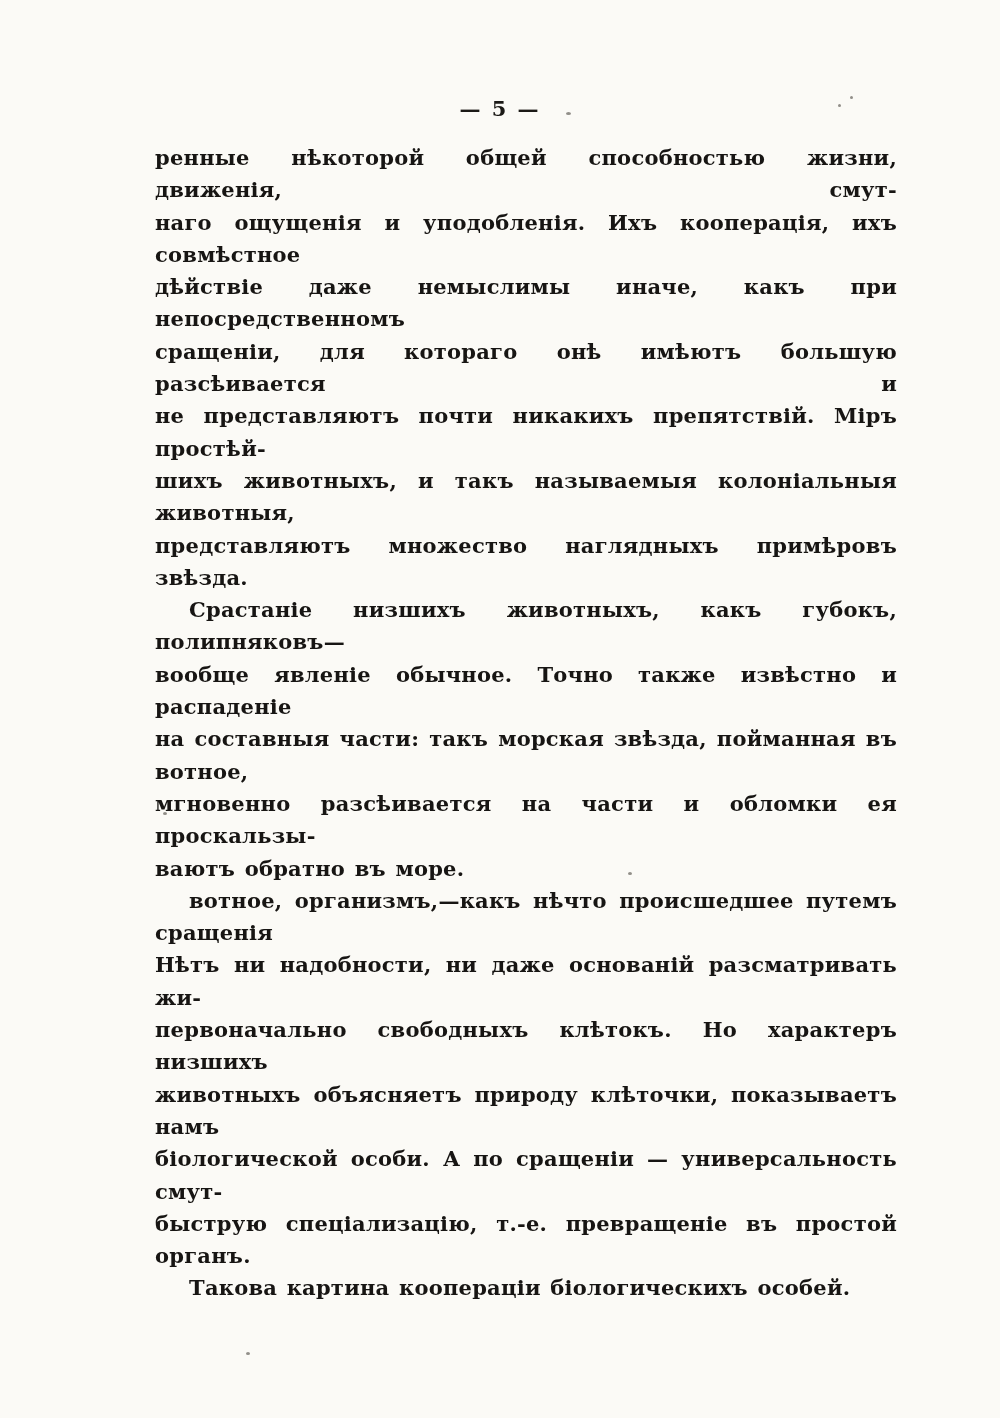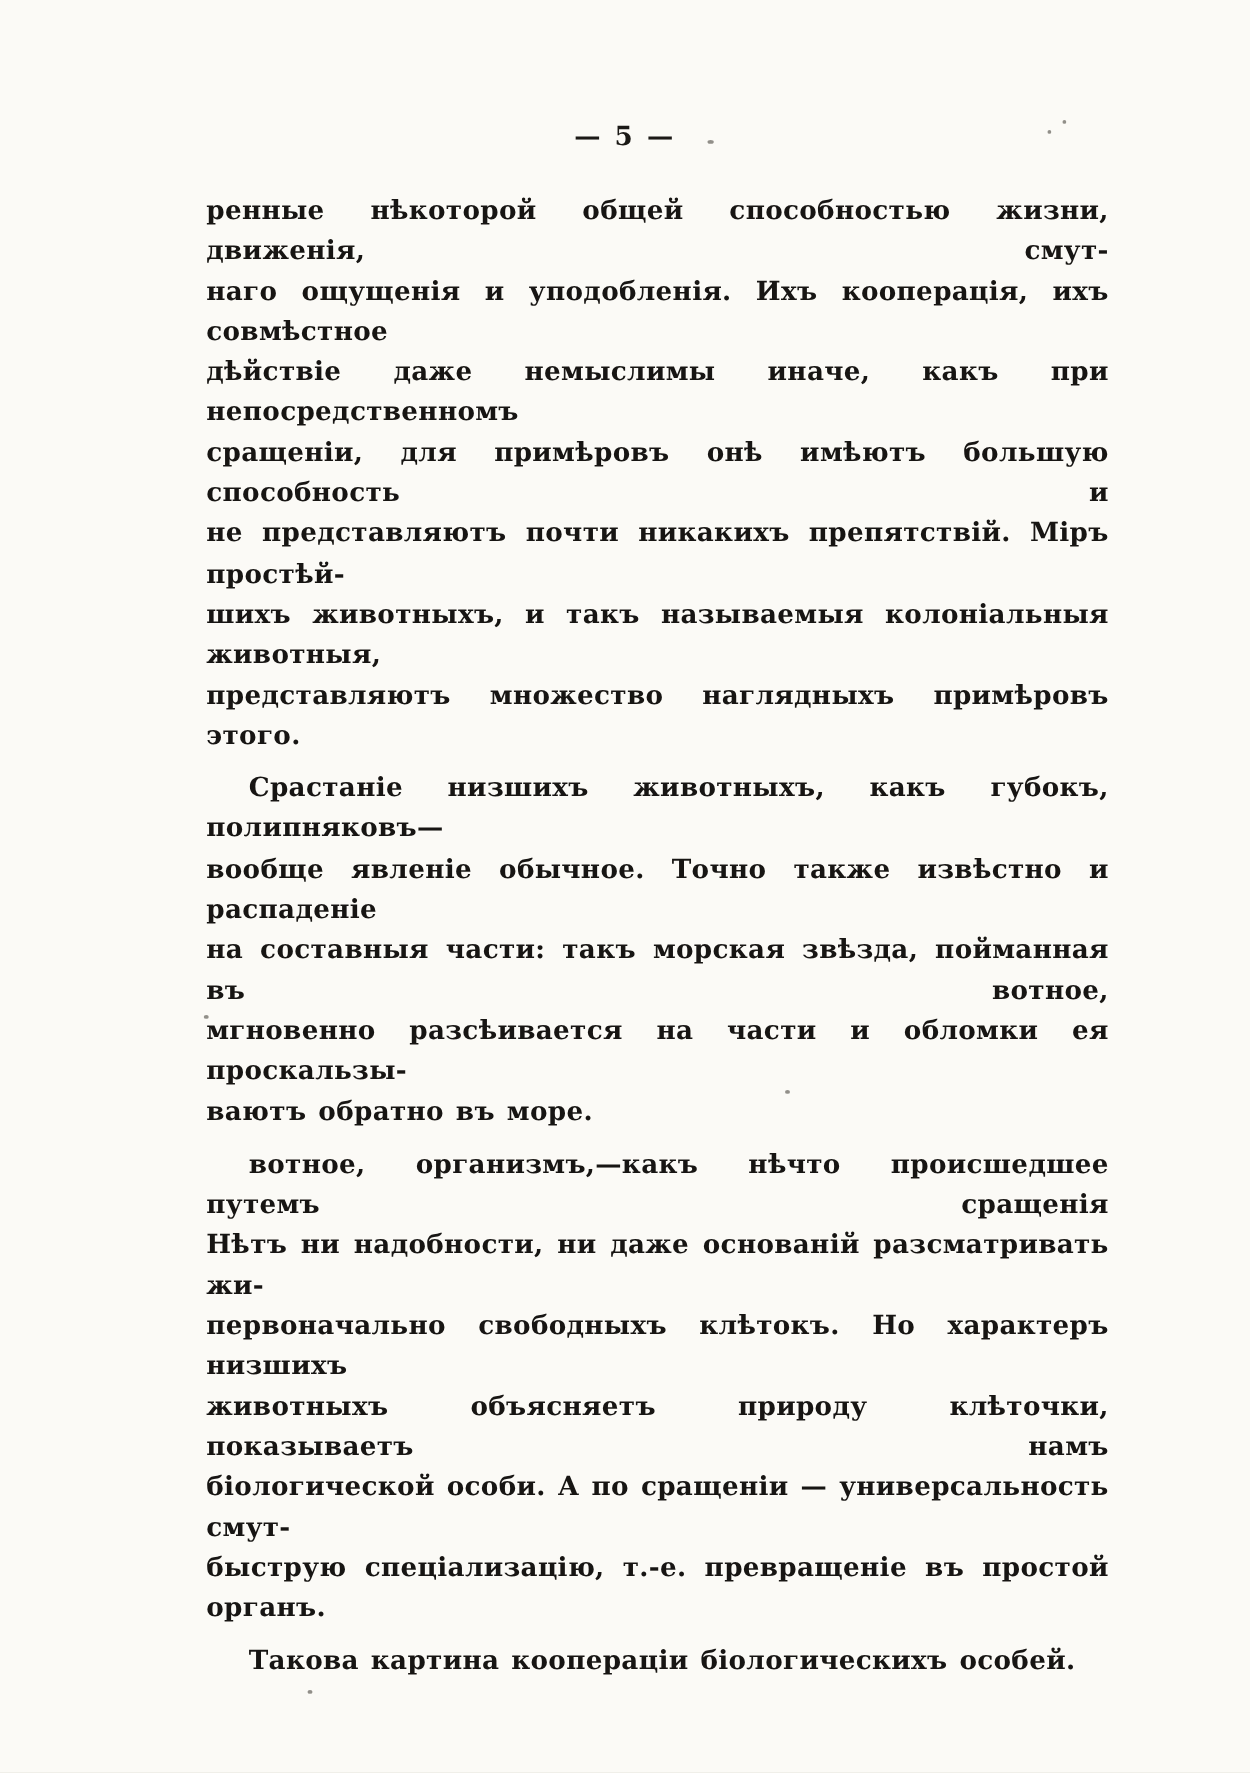--- a/index.html
+++ b/index.html
@@ -33,21 +33,21 @@
     left: 155px;
     top: 142px;
     width: 742px;
     font-size: 21px;
     font-weight: 700;
     line-height: 32.3px;
     letter-spacing: 0.25px;
     word-spacing: 2px;
     color: #171513;
   }
-  .para { margin: 10px; }
+  .para { margin: 0; }
   .line {
     text-align: justify;
     text-align-last: justify;
     white-space: normal;
   }
   .line.last {
     text-align-last: left;
   }
   .para.indent .line:first-child {
     text-indent: 34px;
@@ -69,24 +69,24 @@
 <body>
 
 <div class="page">
   <div class="page-number">— 5 —</div>
 
   <div class="text-block">
       <div class="para">
         <div class="line">ренные нѣкоторой общей способностью жизни, движенія, смут-</div>
         <div class="line">наго ощущенія и уподобленія. Ихъ кооперація, ихъ совмѣстное</div>
         <div class="line">дѣйствіе даже немыслимы иначе, какъ при непосредственномъ</div>
-        <div class="line">сращеніи, для примѣровъ онѣ имѣютъ большую способность и</div>
+        <div class="line">сращеніи, для котораго онѣ имѣютъ большую разсѣивается и</div>
         <div class="line">не представляютъ почти никакихъ препятствій. Міръ простѣй-</div>
         <div class="line">шихъ животныхъ, и такъ называемыя колоніальныя животныя,</div>
-        <div class="line last">представляютъ множество наглядныхъ примѣровъ этого.</div>
+        <div class="line last">представляютъ множество наглядныхъ примѣровъ звѣзда.</div>
       </div>
       <div class="para indent">
         <div class="line">Срастаніе низшихъ животныхъ, какъ губокъ, полипняковъ—</div>
         <div class="line">вообще явленіе обычное. Точно также извѣстно и распаденіе</div>
         <div class="line">на составныя части: такъ морская звѣзда, пойманная въ вотное,</div>
         <div class="line">мгновенно разсѣивается на части и обломки ея проскальзы-</div>
         <div class="line last">ваютъ обратно въ море.</div>
       </div>
       <div class="para indent">
         <div class="line">вотное, организмъ,—какъ нѣчто происшедшее путемъ сращенія</div>

